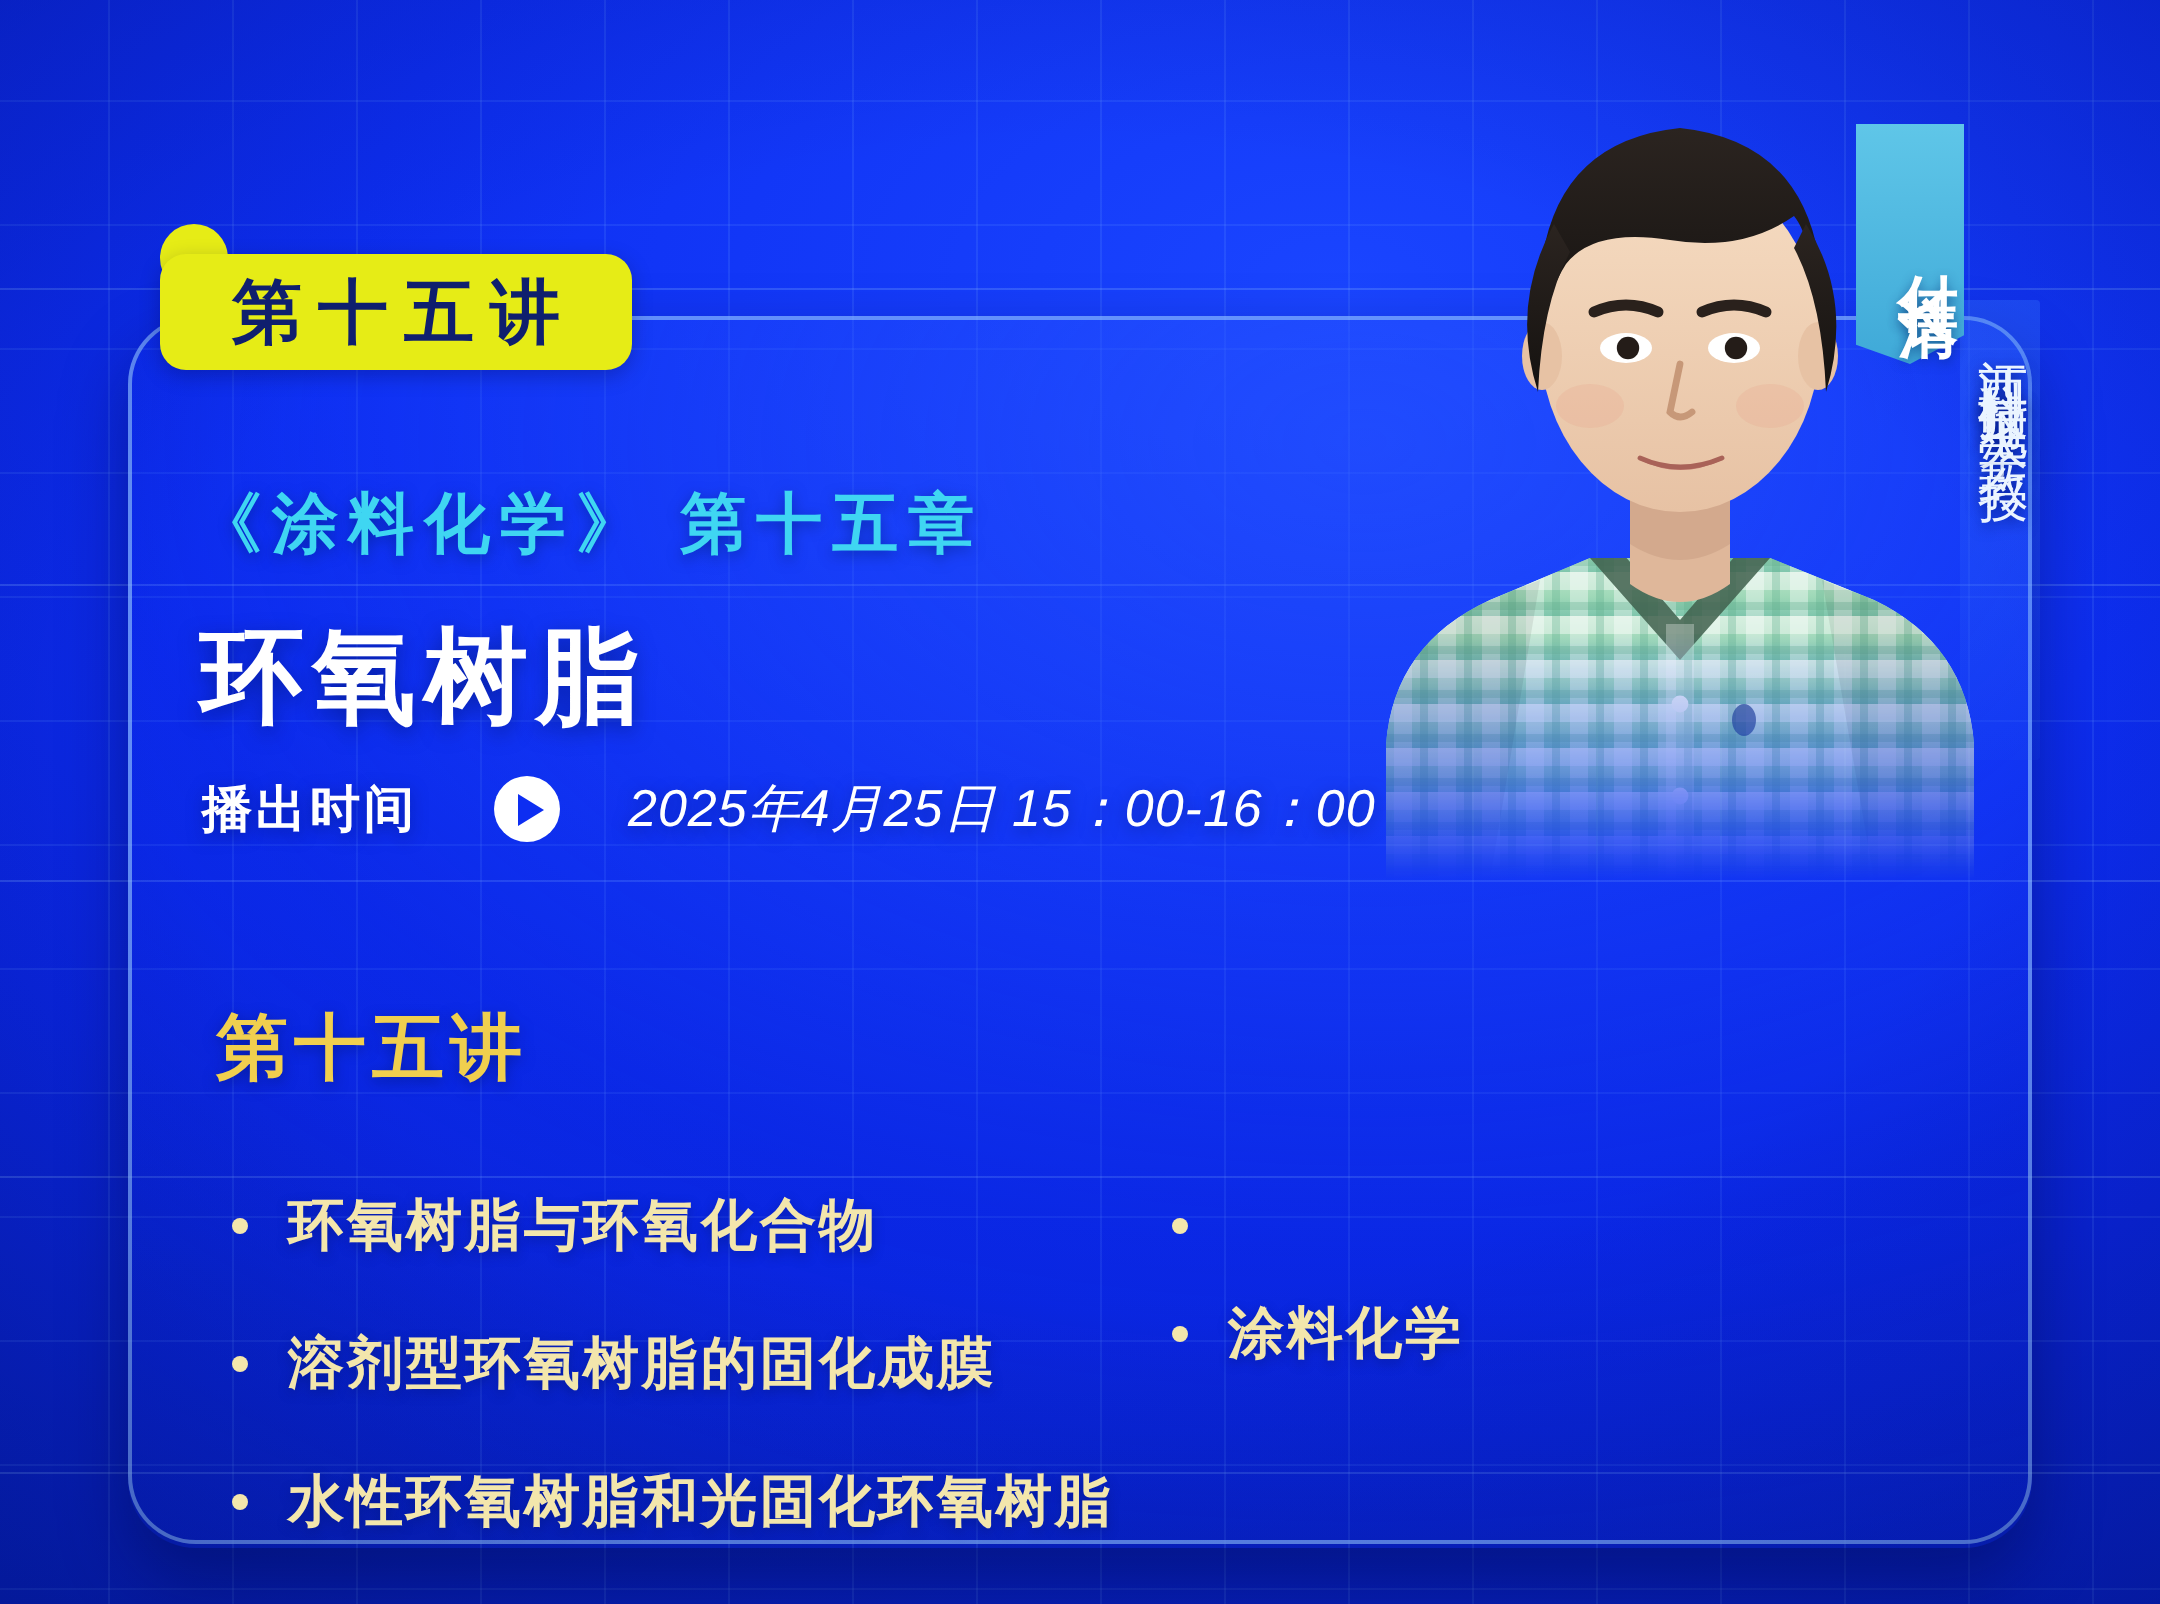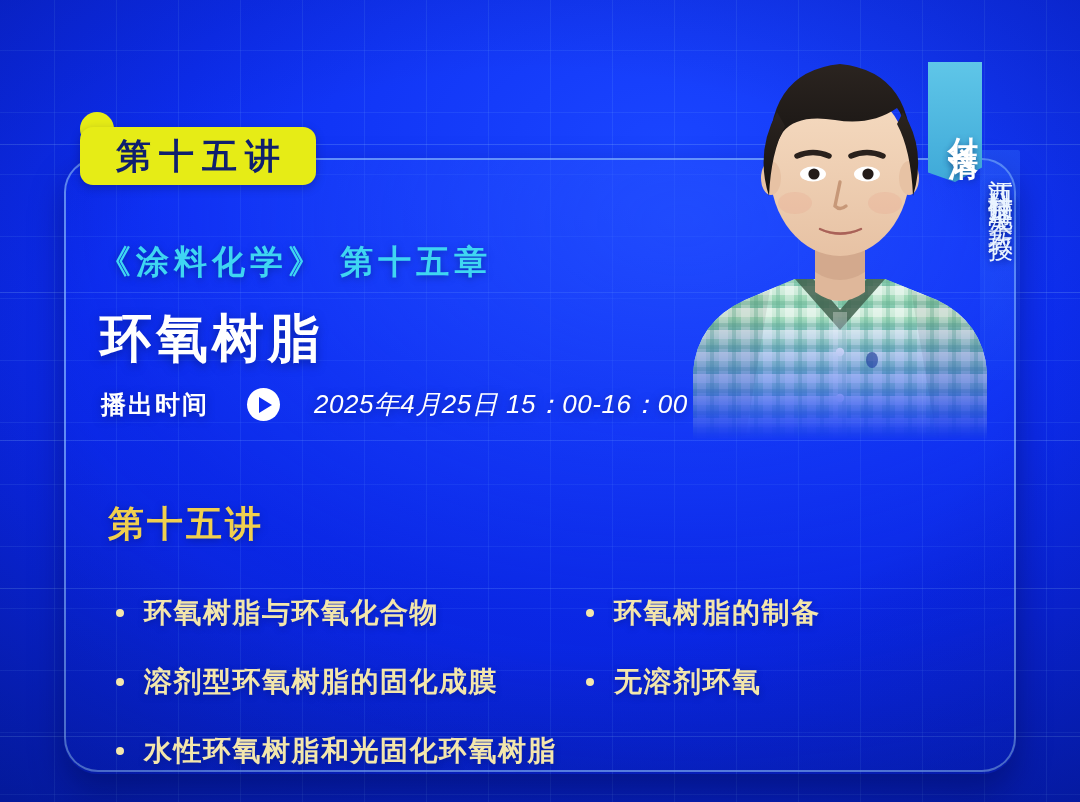--- a/index.html
+++ b/index.html
@@ -359,25 +359,24 @@
         <span>溶剂型环氧树脂的固化成膜</span>
       </div>
       <div class="outline-item">
         <span class="outline-bullet"></span>
         <span>水性环氧树脂和光固化环氧树脂</span>
       </div>
     </div>
     <div class="outline-col right">
       <div class="outline-item">
         <span class="outline-bullet"></span>
-        <span>环氧树脂的制备</span>
-      </div>
-      <div class="outline-item">
-        <span class="outline-bullet"></span>
-        <span>无溶剂环氧</span>
+      </div>
+      <div class="outline-item">
+        <span class="outline-bullet"></span>
+        <span>涂料化学</span>
       </div>
     </div>
   </div>
 
   <div class="affil-strip"></div>
   <div class="name-ribbon"></div>
   <div class="name-text">付长清</div>
   <div class="affiliation">江西科技师范大学  教授</div>
 
   <div class="bg-vignette"></div>

